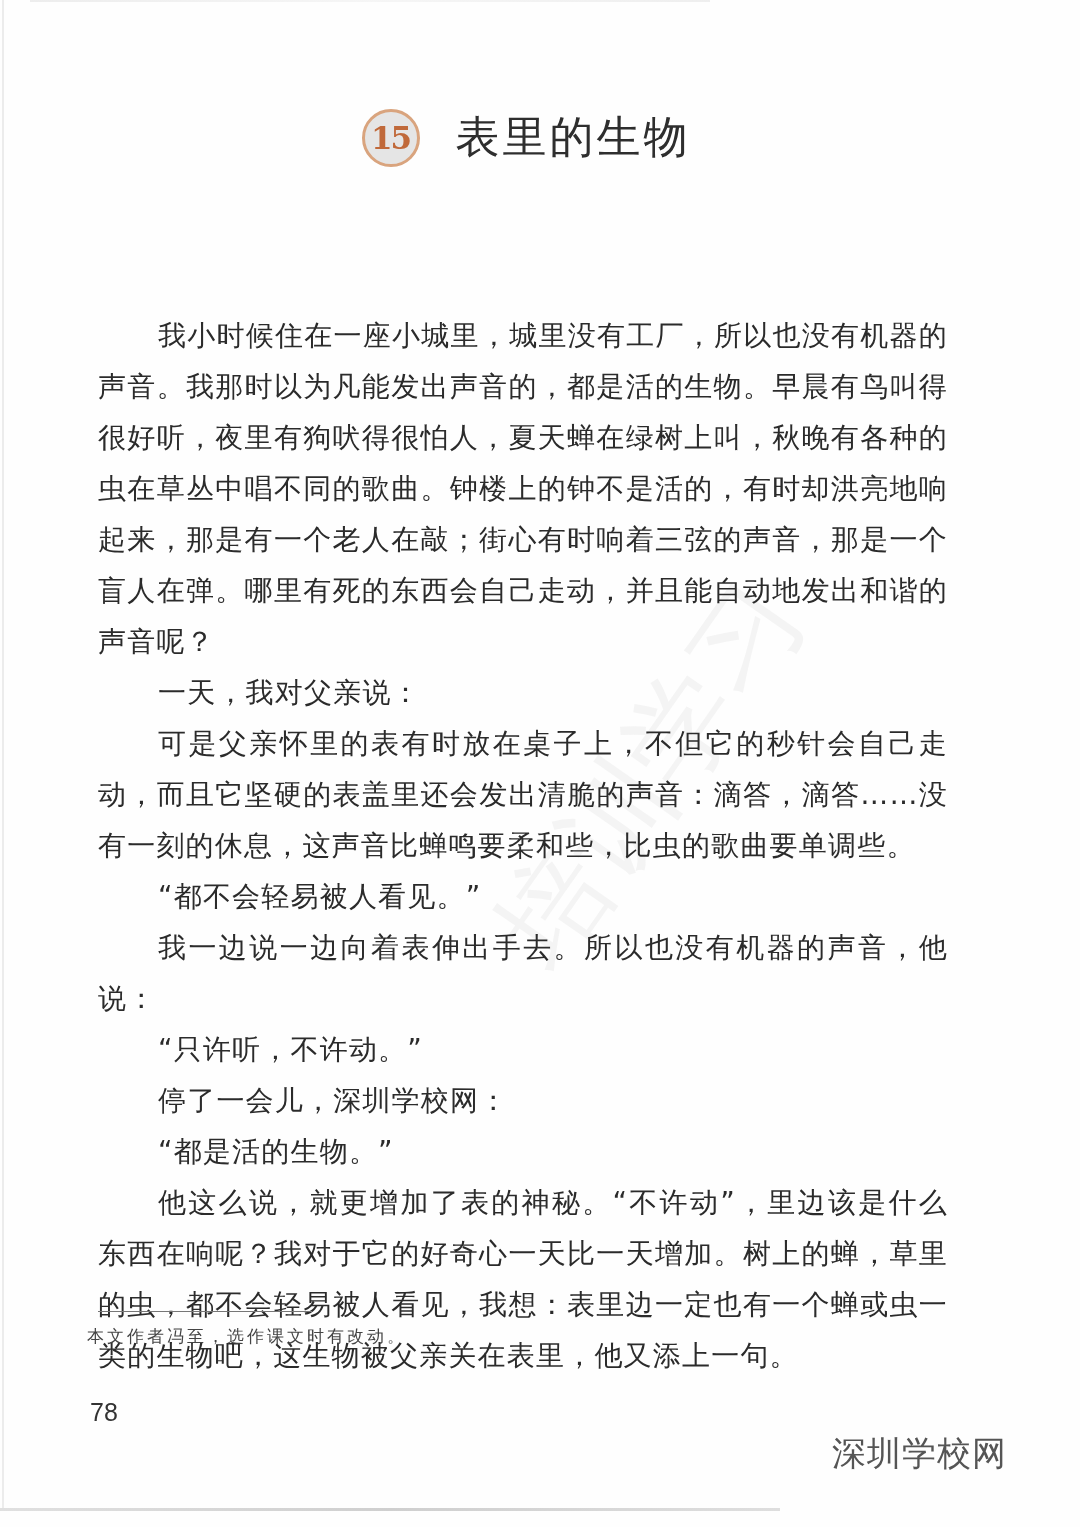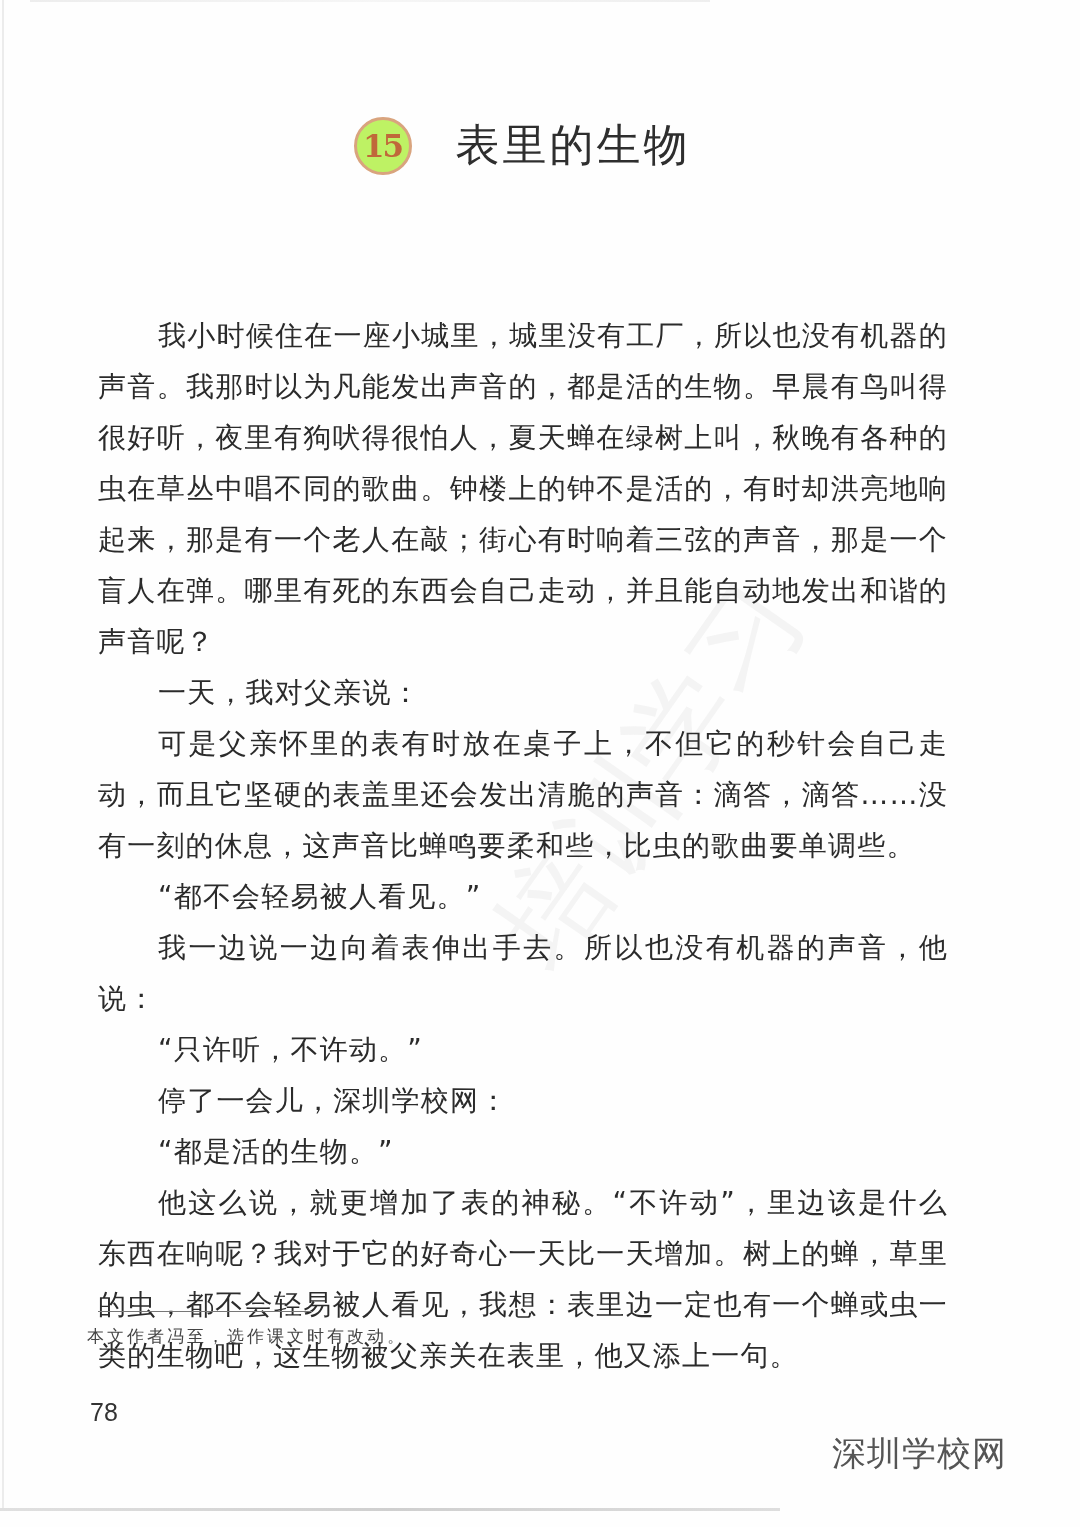--- a/index.html
+++ b/index.html
@@ -47,21 +47,21 @@
       left: 0;
       width: 1080px;
       display: flex;
       justify-content: center;
       align-items: center;
     }
     .lesson-badge {
       width: 58px;
       height: 58px;
       border-radius: 50%;
-      background: #bef264;
+      background: #e5e5e5;
       border: 3px solid #d9a47e;
       box-sizing: border-box;
       display: flex;
       align-items: center;
       justify-content: center;
       margin-right: 36px;
       margin-left: -28px;
     }
     .lesson-num {
       font-family: "DejaVu Serif", "Liberation Serif", serif;
@@ -145,21 +145,21 @@
   <div class="top-edge"></div>
   <div class="left-edge"></div>
   <div class="bottom-edge"></div>
 
   <div class="watermark-diag">培训学习</div>
 
   <div class="title-wrap">
     <div class="lesson-badge">
       <span class="lesson-num">15</span>
     </div>
-    <h1 class="lesson-title" style="margin:8px;font-weight:normal;">表里的生物</h1>
+    <h1 class="lesson-title" style="margin:0;font-weight:normal;">表里的生物</h1>
   </div>
 
   <div class="body-text">
     <p class="para">我小时候住在一座小城里，城里没有工厂，所以也没有机器的声音。我那时以为凡能发出声音的，都是活的生物。早晨有鸟叫得很好听，夜里有狗吠得很怕人，夏天蝉在绿树上叫，秋晚有各种的虫在草丛中唱不同的歌曲。钟楼上的钟不是活的，有时却洪亮地响起来，那是有一个老人在敲；街心有时响着三弦的声音，那是一个盲人在弹。哪里有死的东西会自己走动，并且能自动地发出和谐的声音呢？</p>
     <p class="para">一天，我对父亲说：</p>
     <p class="para">可是父亲怀里的表有时放在桌子上，不但它的秒针会自己走动，而且它坚硬的表盖里还会发出清脆的声音：滴答，滴答……没有一刻的休息，这声音比蝉鸣要柔和些，比虫的歌曲要单调些。</p>
     <p class="para">“都不会轻易被人看见。”</p>
     <p class="para">我一边说一边向着表伸出手去。所以也没有机器的声音，他说：</p>
     <p class="para">“只许听，不许动。”</p>
     <p class="para">停了一会儿，深圳学校网：</p>

